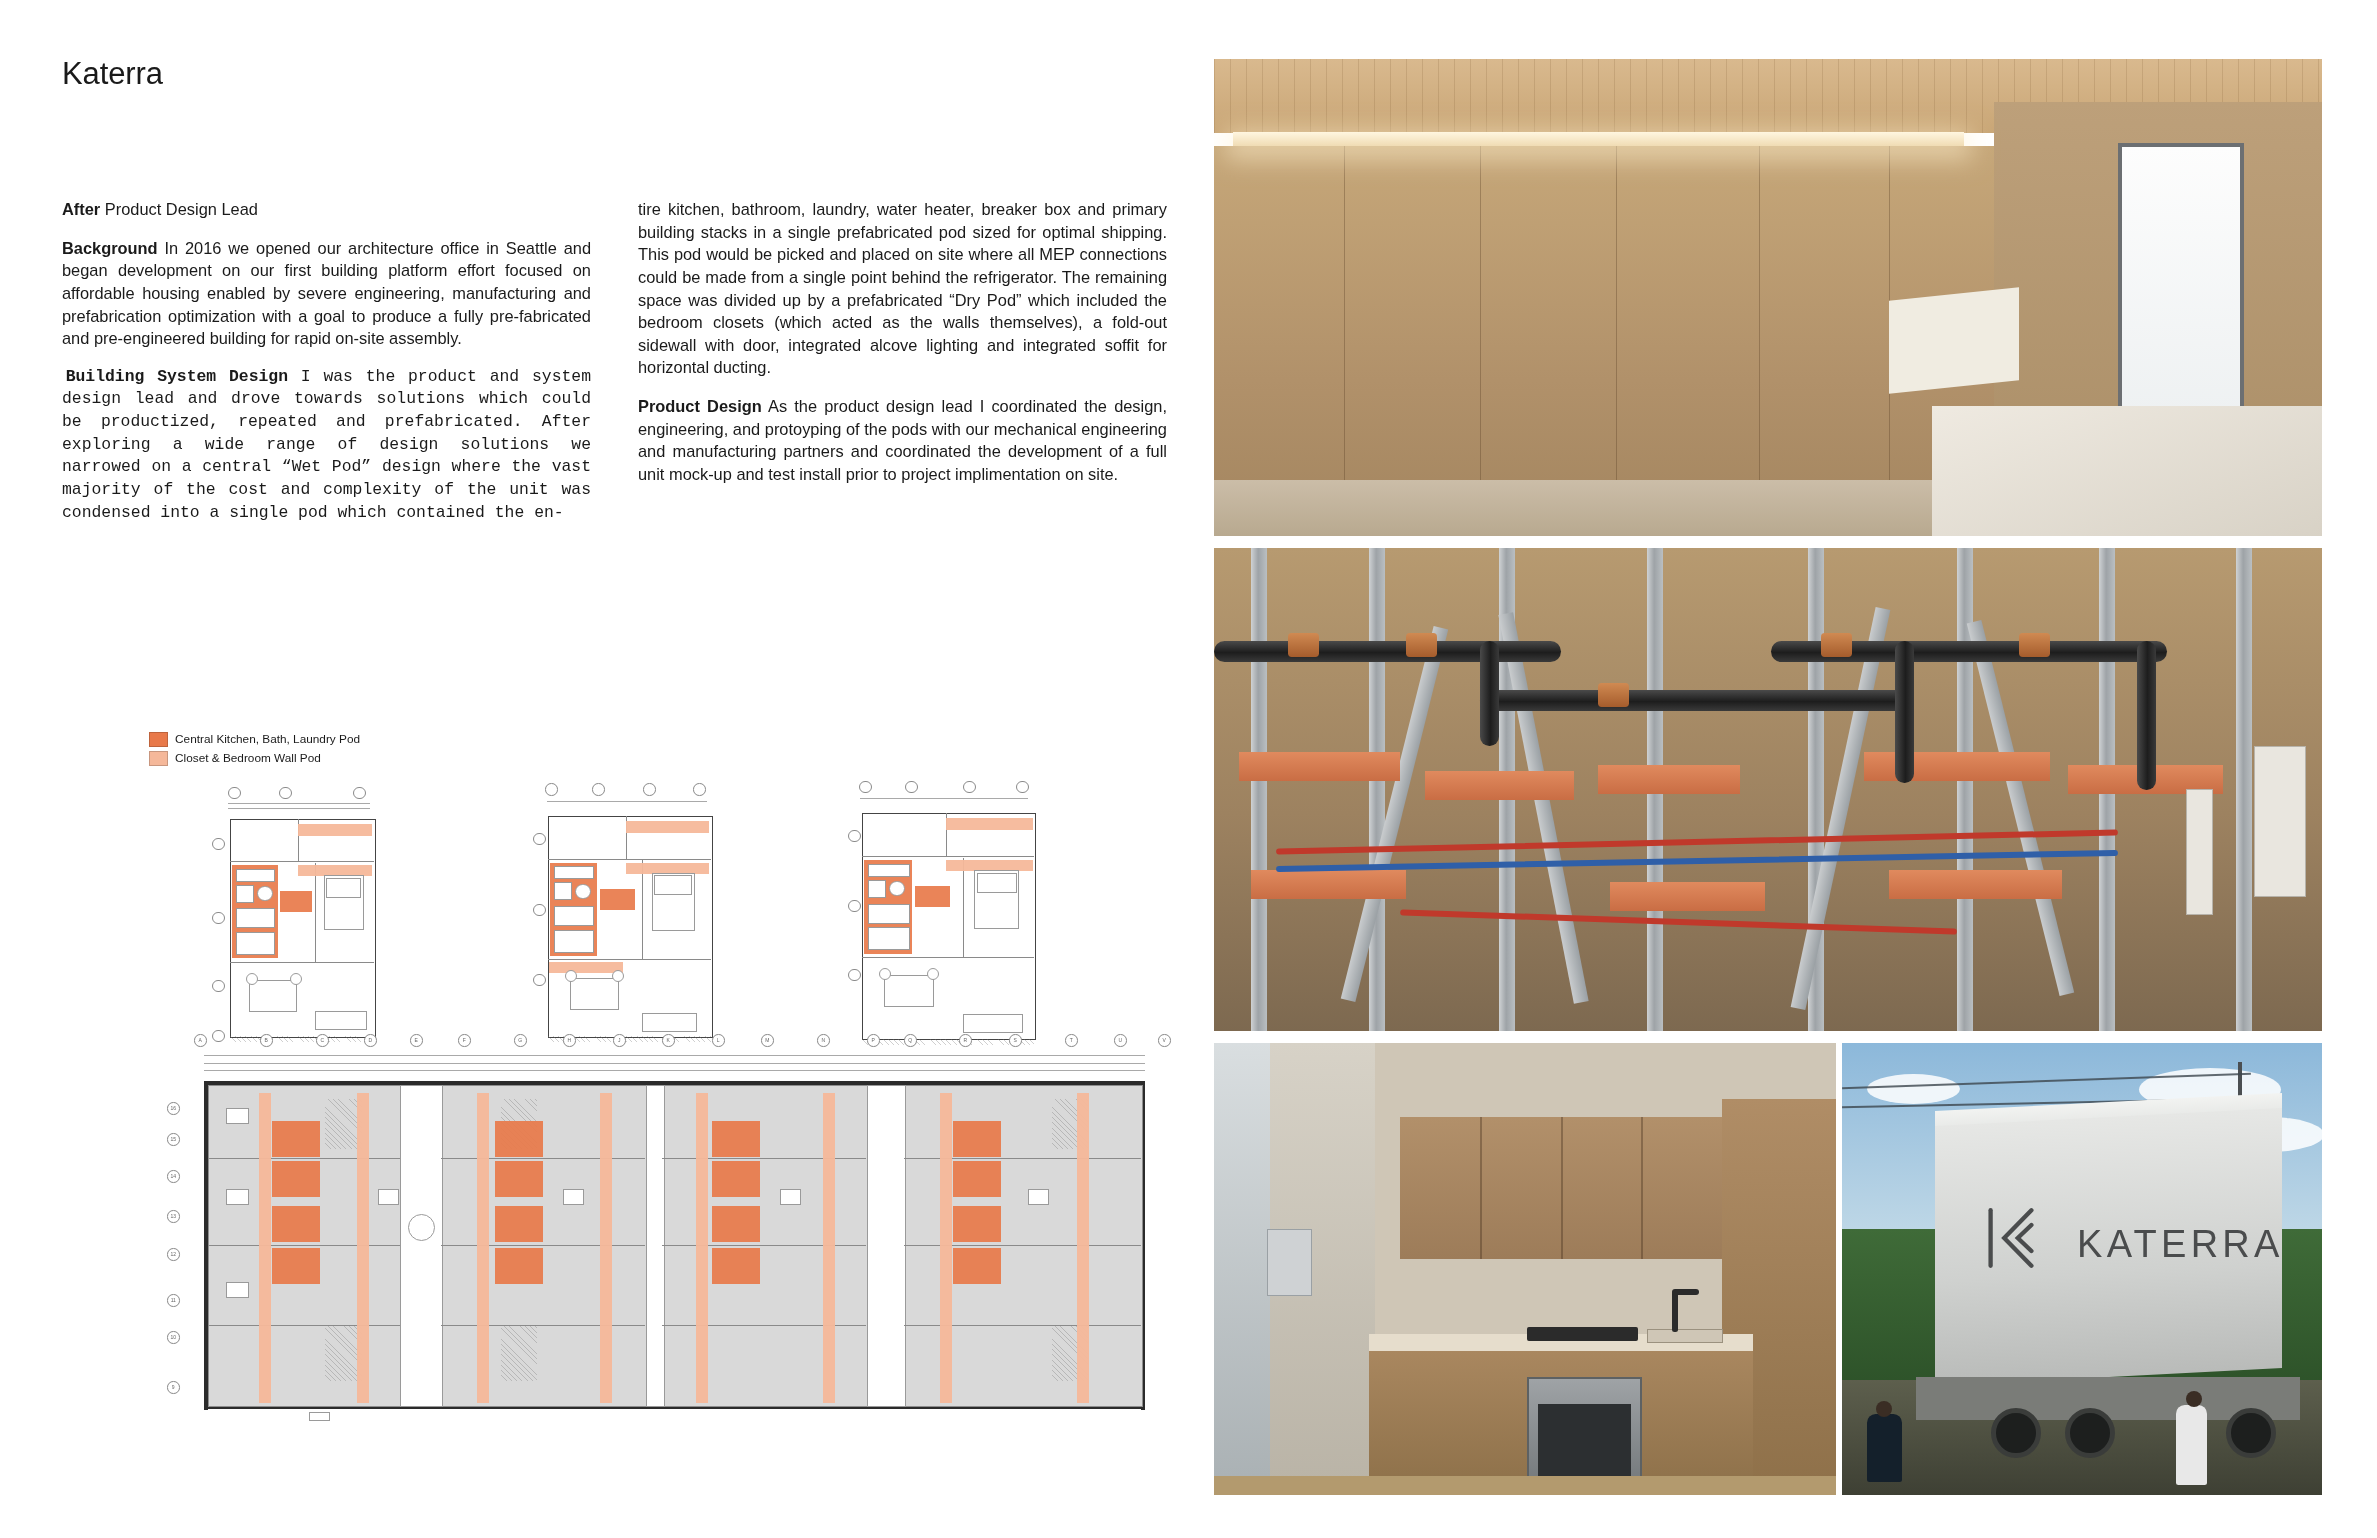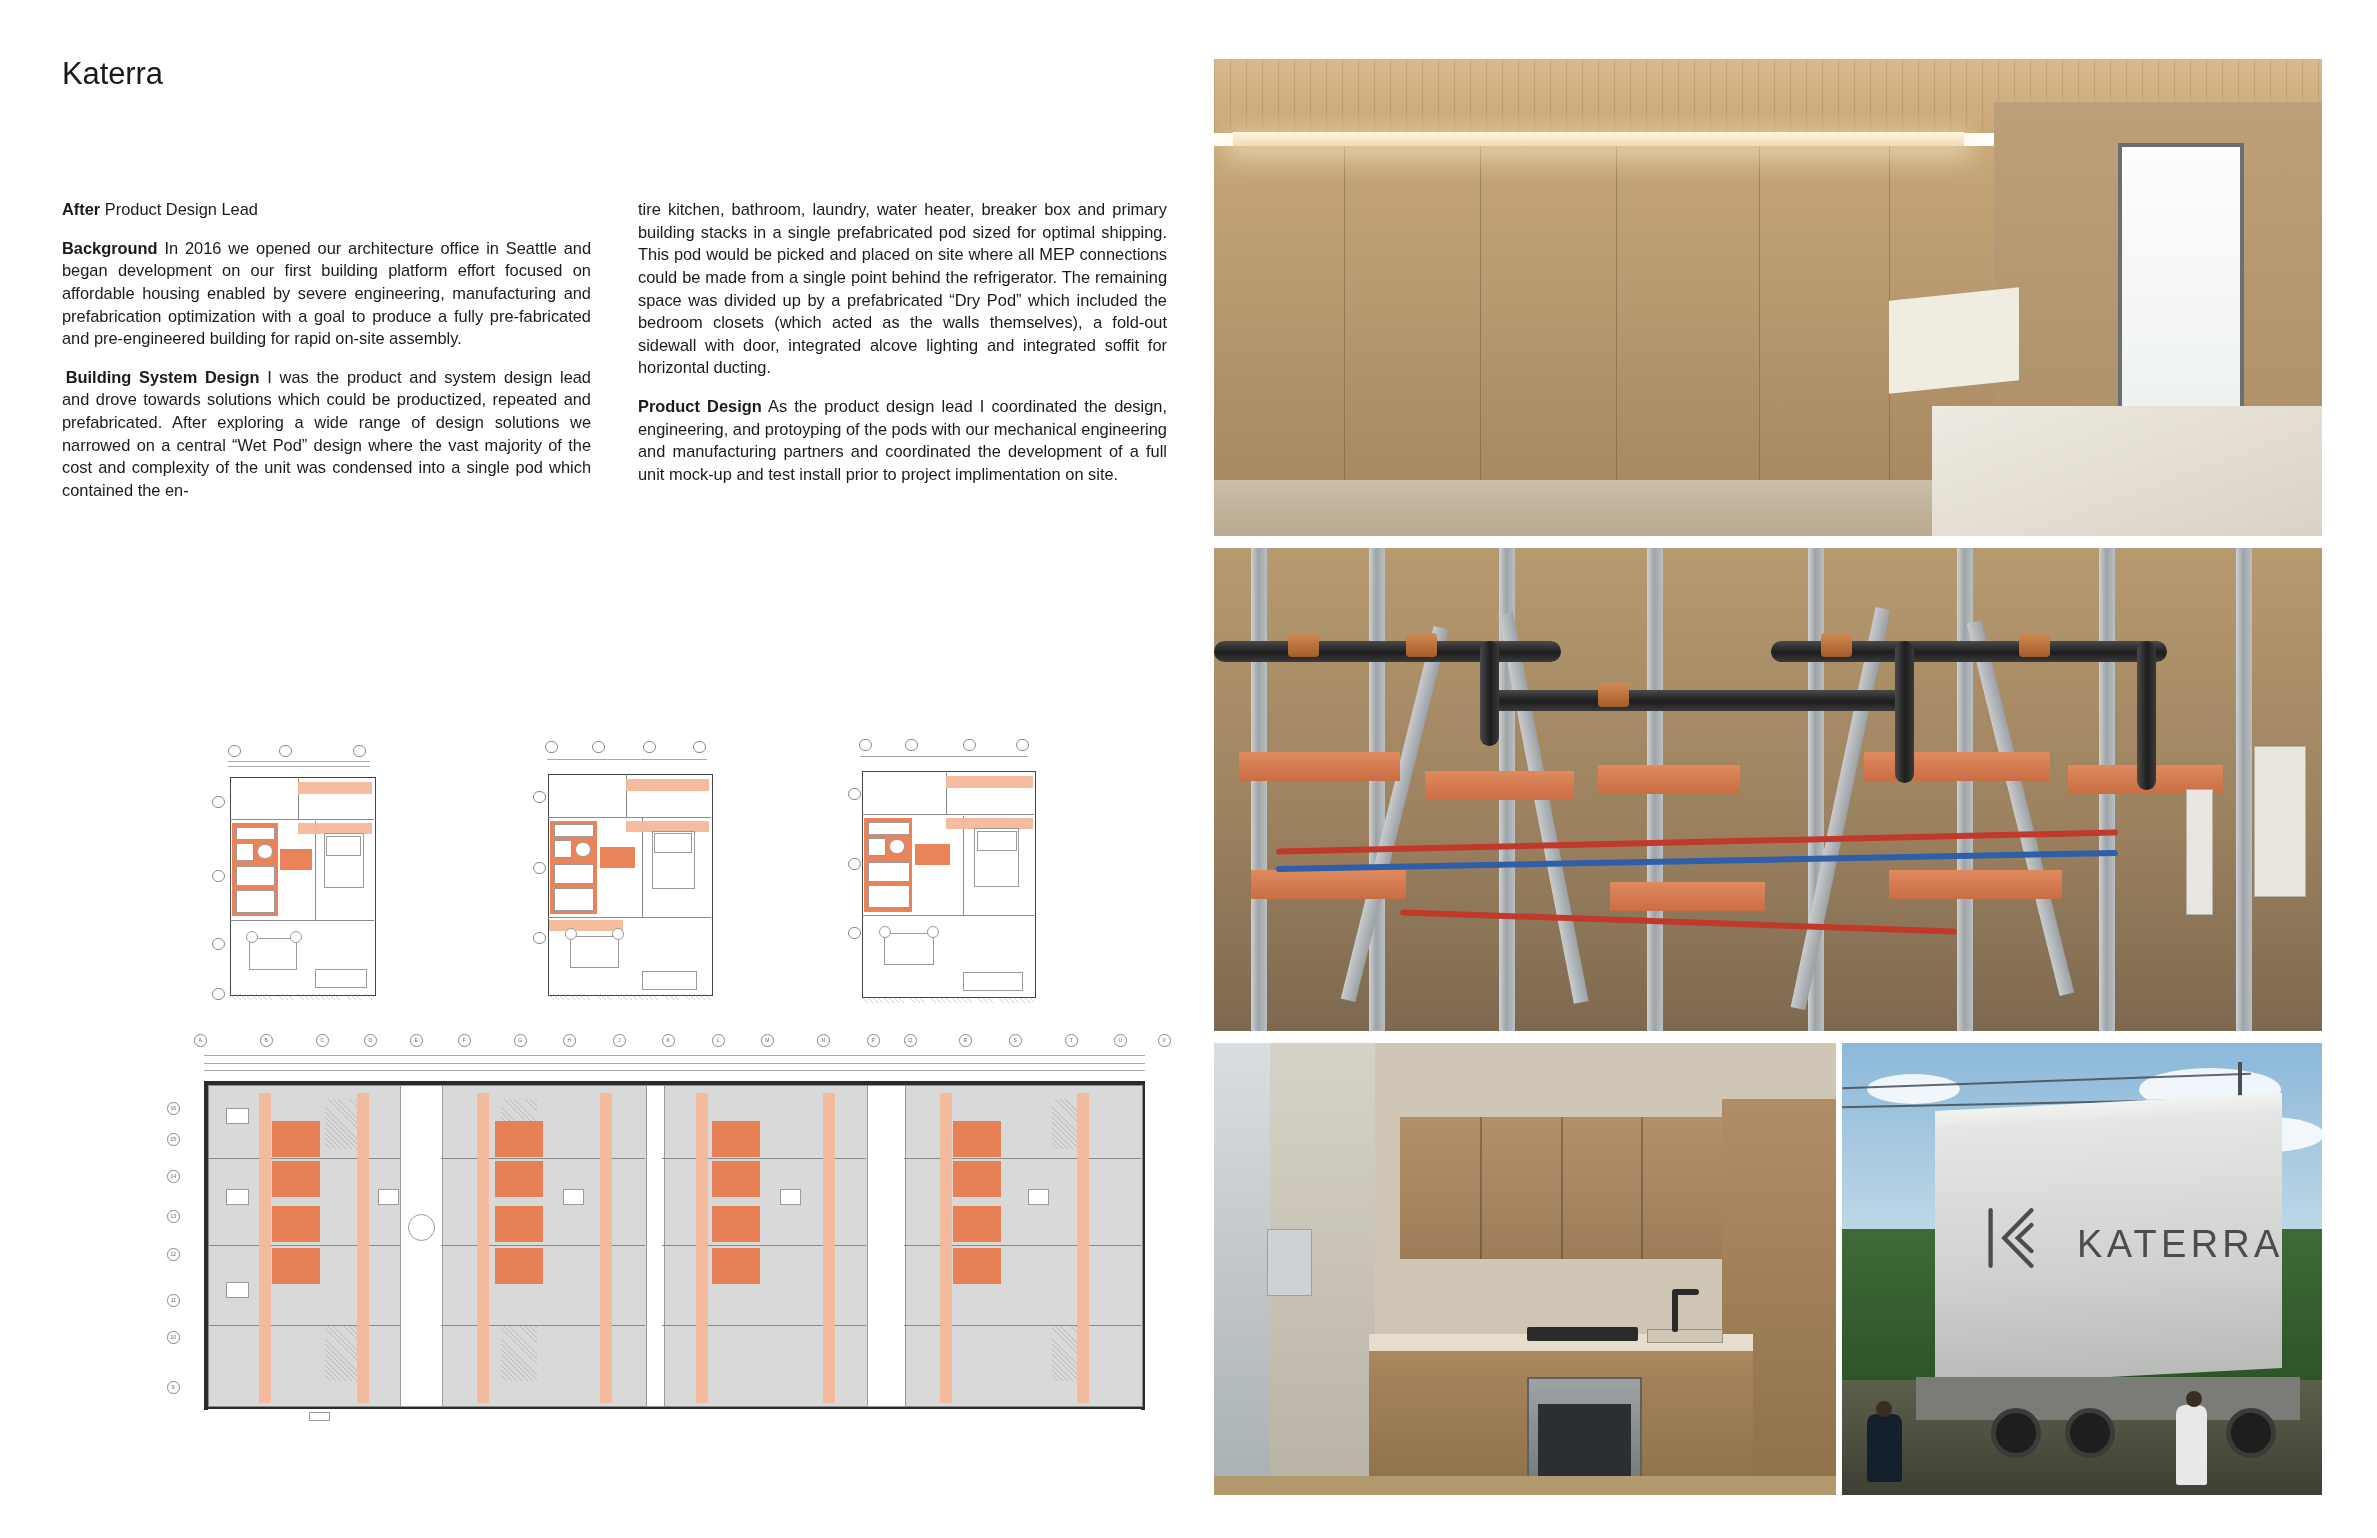--- a/index.html
+++ b/index.html
@@ -51,21 +51,21 @@
     position: absolute;
     top: 0;
     width: 529px;
     font-size: 16.4px;
     line-height: 1.38;
     text-align: justify;
   }
   .text-col.col-a { left: 0; }
   .text-col.col-b { left: 576px; }
   .para { margin: 0 0 16px 0; }
-  .para.indent-hang { text-indent: 3.7px; }
+  .para.indent-hang { text-indent: 3.7px; font-family: Liberation Mono, monospace; }
   .lead { font-weight: 700; }
 
   
   #unit-plans-section {
     position: absolute;
     top: 675px;
     left: 0;
     width: 1133px;
   }
   .section-heading {
@@ -412,20 +412,30 @@
       <p class="para indent-hang"><span class="lead">Building System Design</span><span> I was the product and system design lead and drove towards solutions which could be productized, repeated and prefabricated. After exploring a wide range of design solutions we narrowed on a central “Wet Pod” design where the vast majority of the cost and complexity of the unit was condensed into a single pod which contained the en-</span></p>
     </div>
     <div class="text-col col-b">
       <p class="para"><span>tire kitchen, bathroom, laundry, water heater, breaker box and primary building stacks in a single prefabricated pod sized for optimal shipping. This pod would be picked and placed on site where all MEP connections could be made from a single point behind the refrigerator. The remaining space was divided up by a prefabricated “Dry Pod” which included the bedroom closets (which acted as the walls themselves), a fold-out sidewall with door, integrated alcove lighting and integrated soffit for horizontal ducting.</span></p>
       <p class="para"><span class="lead">Product Design</span><span> As the product design lead I coordinated the design, engineering, and protoyping of the pods with our mechanical engineering and manufacturing partners and coordinated the development of a full unit mock-up and test install prior to project implimentation on site.</span></p>
     </div>
   </div>
 
   <div id="unit-plans-section">
 
+    <div id="legend">
+      <div class="legend-row">
+        <div class="legend-swatch sw-wet"></div>
+        <div>Central Kitchen, Bath, Laundry Pod</div>
+      </div>
+      <div class="legend-row">
+        <div class="legend-swatch sw-dry"></div>
+        <div>Closet &amp; Bedroom Wall Pod</div>
+      </div>
+    </div>
 
     <div id="unit-plan-row">
 
       <div class="unit-plan p1">
         <div class="grid-bubble" style="left:17.3px;  top:11px;"></div>
         <div class="grid-bubble" style="left:68px; top:11px;"></div>
         <div class="grid-bubble" style="left:142px; top:11px;"></div>
         <div class="grid-bubble" style="left:1.2px;   top:62px;"></div>
         <div class="grid-bubble" style="left:1.2px;   top:136px;"></div>
         <div class="grid-bubble" style="left:1.2px;   top:204px;"></div>

